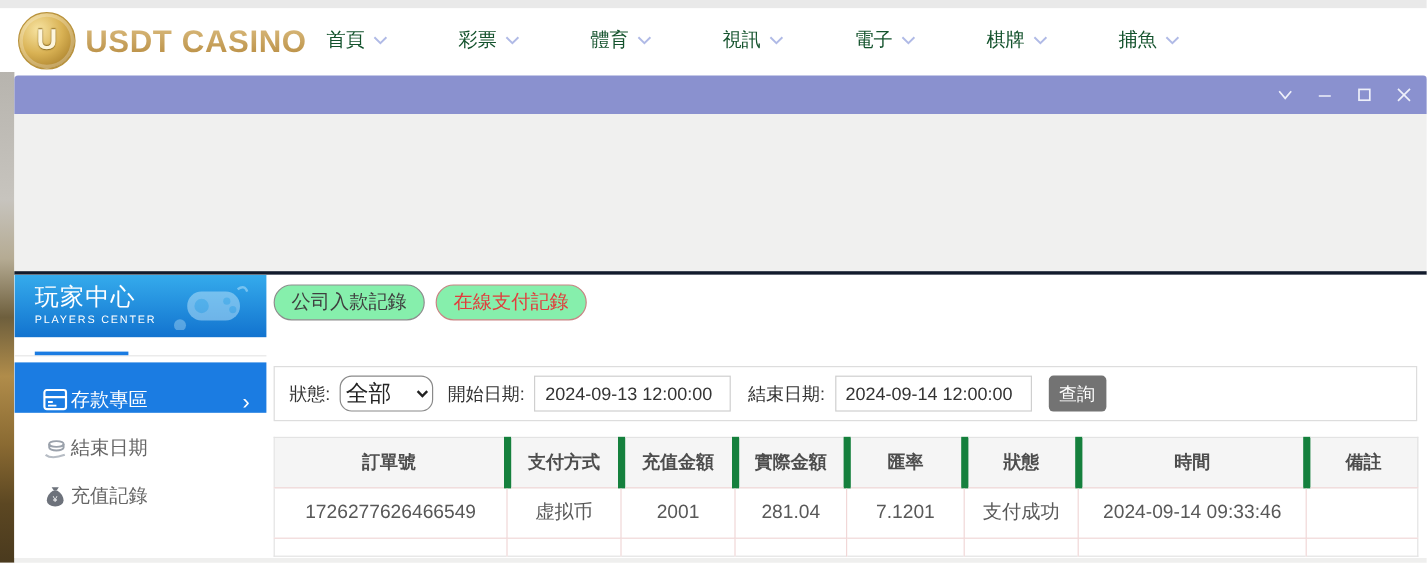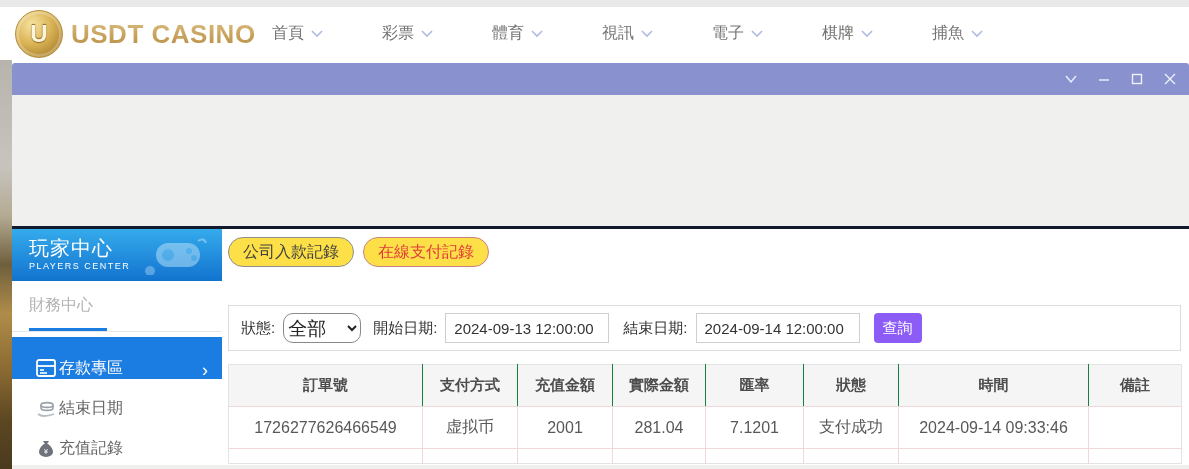--- a/index.html
+++ b/index.html
@@ -24,21 +24,21 @@
   }
   .logo-text{
     font-size:26px;font-weight:800;letter-spacing:.5px;
     background:linear-gradient(180deg,#dcbe82 0%,#b68a3e 70%,#9a库 100%);
     background:linear-gradient(180deg,#dcbe82 0%,#b68a3e 100%);
     -webkit-background-clip:text;background-clip:text;color:#b6914a;
     -webkit-text-fill-color:transparent;
   }
   .nav-menu{position:absolute;left:272px;top:0;height:53px;display:flex;align-items:center;gap:59px;}
   .nav-item{display:flex;align-items:center;gap:7px;cursor:pointer;}
-  .nav-item .lbl{font-size:16px;color:#737373;}
+  .nav-item .lbl{font-size:16px;color:#14532d;}
   .chev{width:12px;height:8px;}
   
   .bg-left{
     position:absolute;left:0;top:60px;width:12px;height:409px;
     background:linear-gradient(180deg,#b7b4ae 0%,#c7c4be 26%,#b5ab93 38%,#6e5f3d 50%,#b08c4a 62%,#8a6a32 76%,#5c4722 88%,#4a3a1e 100%);
   }
   
   .modal{position:absolute;left:12px;top:63px;width:1177px;height:406px;}
   .titlebar{
     height:32px;background:#8a91cf;border-radius:3px 3px 0 0;
@@ -66,48 +66,48 @@
     padding-left:23px;color:#666;font-size:16px;cursor:pointer;position:relative;
   }
   .sb-item.active{height:42px;margin-top:5px;background:#1b7ce2;color:#ffffff;}
   .sb-item .arrow{position:absolute;right:14px;font-size:18px;color:#fff;line-height:1;}
   .sb-ic{width:22px;height:22px;flex:0 0 22px;}
   
   .main{flex:1;position:relative;padding-left:6px;box-sizing:border-box;}
   .tabs{margin-top:8px;display:flex;gap:9px;}
   .tab{
     height:30px;padding:0 14px;border-radius:16px;border:1px solid #8d8d8d;
-    background:#fde047;display:flex;align-items:center;font-size:16px;color:#3f3f3f;
+    background:#86efac;display:flex;align-items:center;font-size:16px;color:#3f3f3f;
     box-sizing:border-box;cursor:pointer;text-align:center;
   }
   .tab.active{color:#e23c3c;border-color:#c98383;}
   .filterbox{
     margin-top:38px;width:953px;height:46px;border:1px solid #dddddd;
     display:flex;align-items:center;box-sizing:border-box;padding-left:12px;background:#fff;
   }
   .flabel{font-size:15px;color:#333;}
   .fsel{
     width:78px;height:30px;margin:0 12px 0 8px;border:1px solid #8a8a8a;border-radius:10px;
     font-size:19px;color:#222;font-family:inherit;background:#fff;
   }
   .finput{
     width:146px;height:28px;margin:0 14px 0 8px;border:1px solid #cfcfcf;
     font-size:15px;color:#333;padding:0 8px;font-family:inherit;
   }
   .btn-query{
-    width:48px;height:30px;background:#8b5cf6;color:#fff;border:none;border-radius:4px;
+    width:48px;height:30px;background:#737373;color:#fff;border:none;border-radius:4px;
     font-size:15px;cursor:pointer;font-family:inherit;
   }
   table.rec{
     margin-top:13px;width:953px;border-collapse:collapse;background:#fff;
     border:1px solid #e3e3e3;table-layout:fixed;
   }
   table.rec th{
     height:39px;background:#f5f5f5;font-size:15px;font-weight:bold;color:#4d4d4d;
-    border-right:1px solid #15803d;border-bottom:1px solid #f1d7d7;
+    border-right:6px solid #15803d;border-bottom:1px solid #f1d7d7;
   }
   table.rec td{
     height:39px;font-size:16px;color:#585858;text-align:center;
     border-right:1px solid #f1d7d7;border-bottom:1px solid #f1d7d7;
   }
   table.rec th:last-child,table.rec td:last-child{border-right:none;}
   tr.stub td{height:12px;border-bottom:none;}
 </style>
 </head>
 <body>
@@ -195,21 +195,20 @@
         <div class="sb-sub">PLAYERS CENTER</div>
         <svg class="sb-pad-icon" width="66" height="40" viewBox="0 0 66 40">
           <rect x="14" y="8" width="44" height="24" rx="12" fill="#bfe6fb"></rect>
           <circle cx="26" cy="20" r="6" fill="#7fcdf5"></circle>
           <circle cx="47" cy="16" r="3" fill="#7fcdf5"></circle>
           <circle cx="52" cy="23" r="3" fill="#7fcdf5"></circle>
           <path d="M56 6 q6 -4 8 2" stroke="#bfe6fb" stroke-width="2" fill="none"></path>
           <circle cx="8" cy="36" r="5" fill="#cdecfb" opacity=".7"></circle>
         </svg>
       </div>
-      <div class="sb-section">財務中心</div>
       <div class="sb-divider">
           <i></i>
         </div>
 
       <div class="sb-item active">
         <svg class="sb-ic" viewBox="0 0 22 22">
           <rect x="2" y="3" width="18" height="16" rx="2" fill="none" stroke="#ffffff" stroke-width="1.8"></rect>
           <line x1="2" y1="9" x2="20" y2="9" stroke="#ffffff" stroke-width="1.8"></line>
           <line x1="5" y1="13" x2="9" y2="13" stroke="#ffffff" stroke-width="1.6"></line>
           <line x1="5" y1="16" x2="12" y2="16" stroke="#ffffff" stroke-width="1.6"></line>

